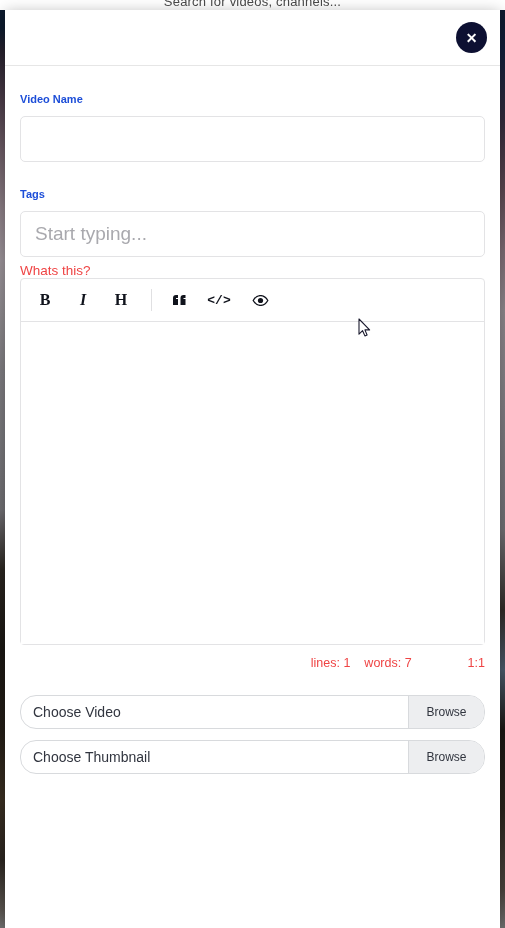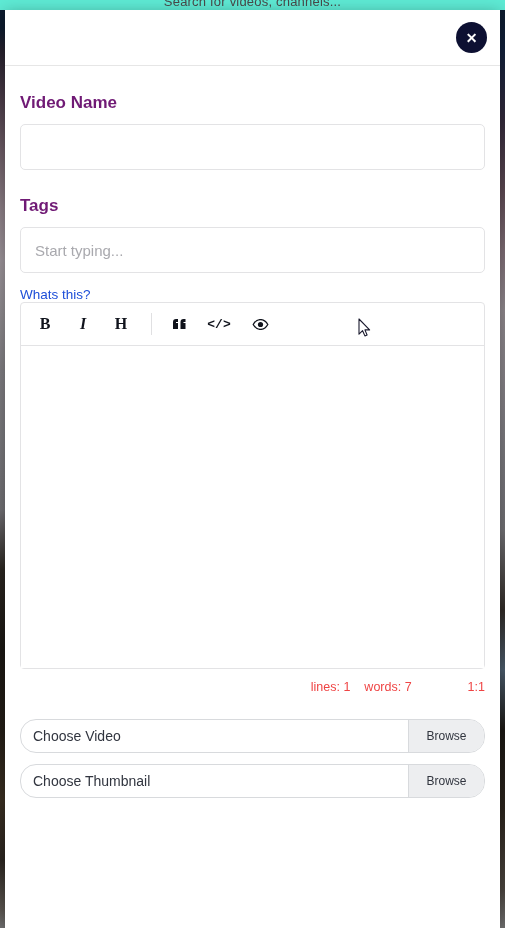--- a/index.html
+++ b/index.html
@@ -14,21 +14,21 @@
   
   #page-bg {
     position: absolute;
     inset: 0;
     background: #6f6f6f;
   }
   #bg-top-bar {
     position: absolute;
     top: 0; left: 0; right: 0;
     height: 10px;
-    background: #5eead4;
+    background: #ffffff;
   }
   #bg-search-text {
     position: absolute;
     top: -6px;
     left: 0; right: 0;
     text-align: center;
     font-size: 13px;
     color: #4a4a4a;
     letter-spacing: .2px;
     white-space: nowrap;
@@ -128,48 +128,48 @@
     font-weight: bold;
     line-height: 1;
   }
 
   
   #modal-body {
     padding: 0 15px;
   }
 
   .field-label {
-    font-size: 17px;
+    font-size: 11px;
     font-weight: bold;
-    color: #701a75;
+    color: #1d4ed8;
     margin-top: 26px;
     margin-bottom: 11px;
   }
   .field-label.first { margin-top: 27px; }
 
   .text-input {
     display: block;
     width: 465px;
     height: 46px;
     border: 1px solid #e3e3e5;
     border-radius: 5px;
     background: #fff;
     font-family: "Liberation Sans", sans-serif;
-    font-size: 15px;
+    font-size: 19px;
     color: #2b2f3a;
     padding: 16px 14px;
     outline: none;
   }
   .text-input::placeholder { color: #a9a9ae; }
 
   #whats-this {
     display: block;
-    margin-top: 14px;
+    margin-top: 6px;
     font-size: 13.5px;
-    color: #1d4ed8;
+    color: #ef4444;
     text-decoration: none;
     cursor: pointer;
   }
 
   
   #editor-wrap {
     width: 465px;
     border: 1px solid #e3e3e5;
     border-radius: 4px;
     background: #fff;

